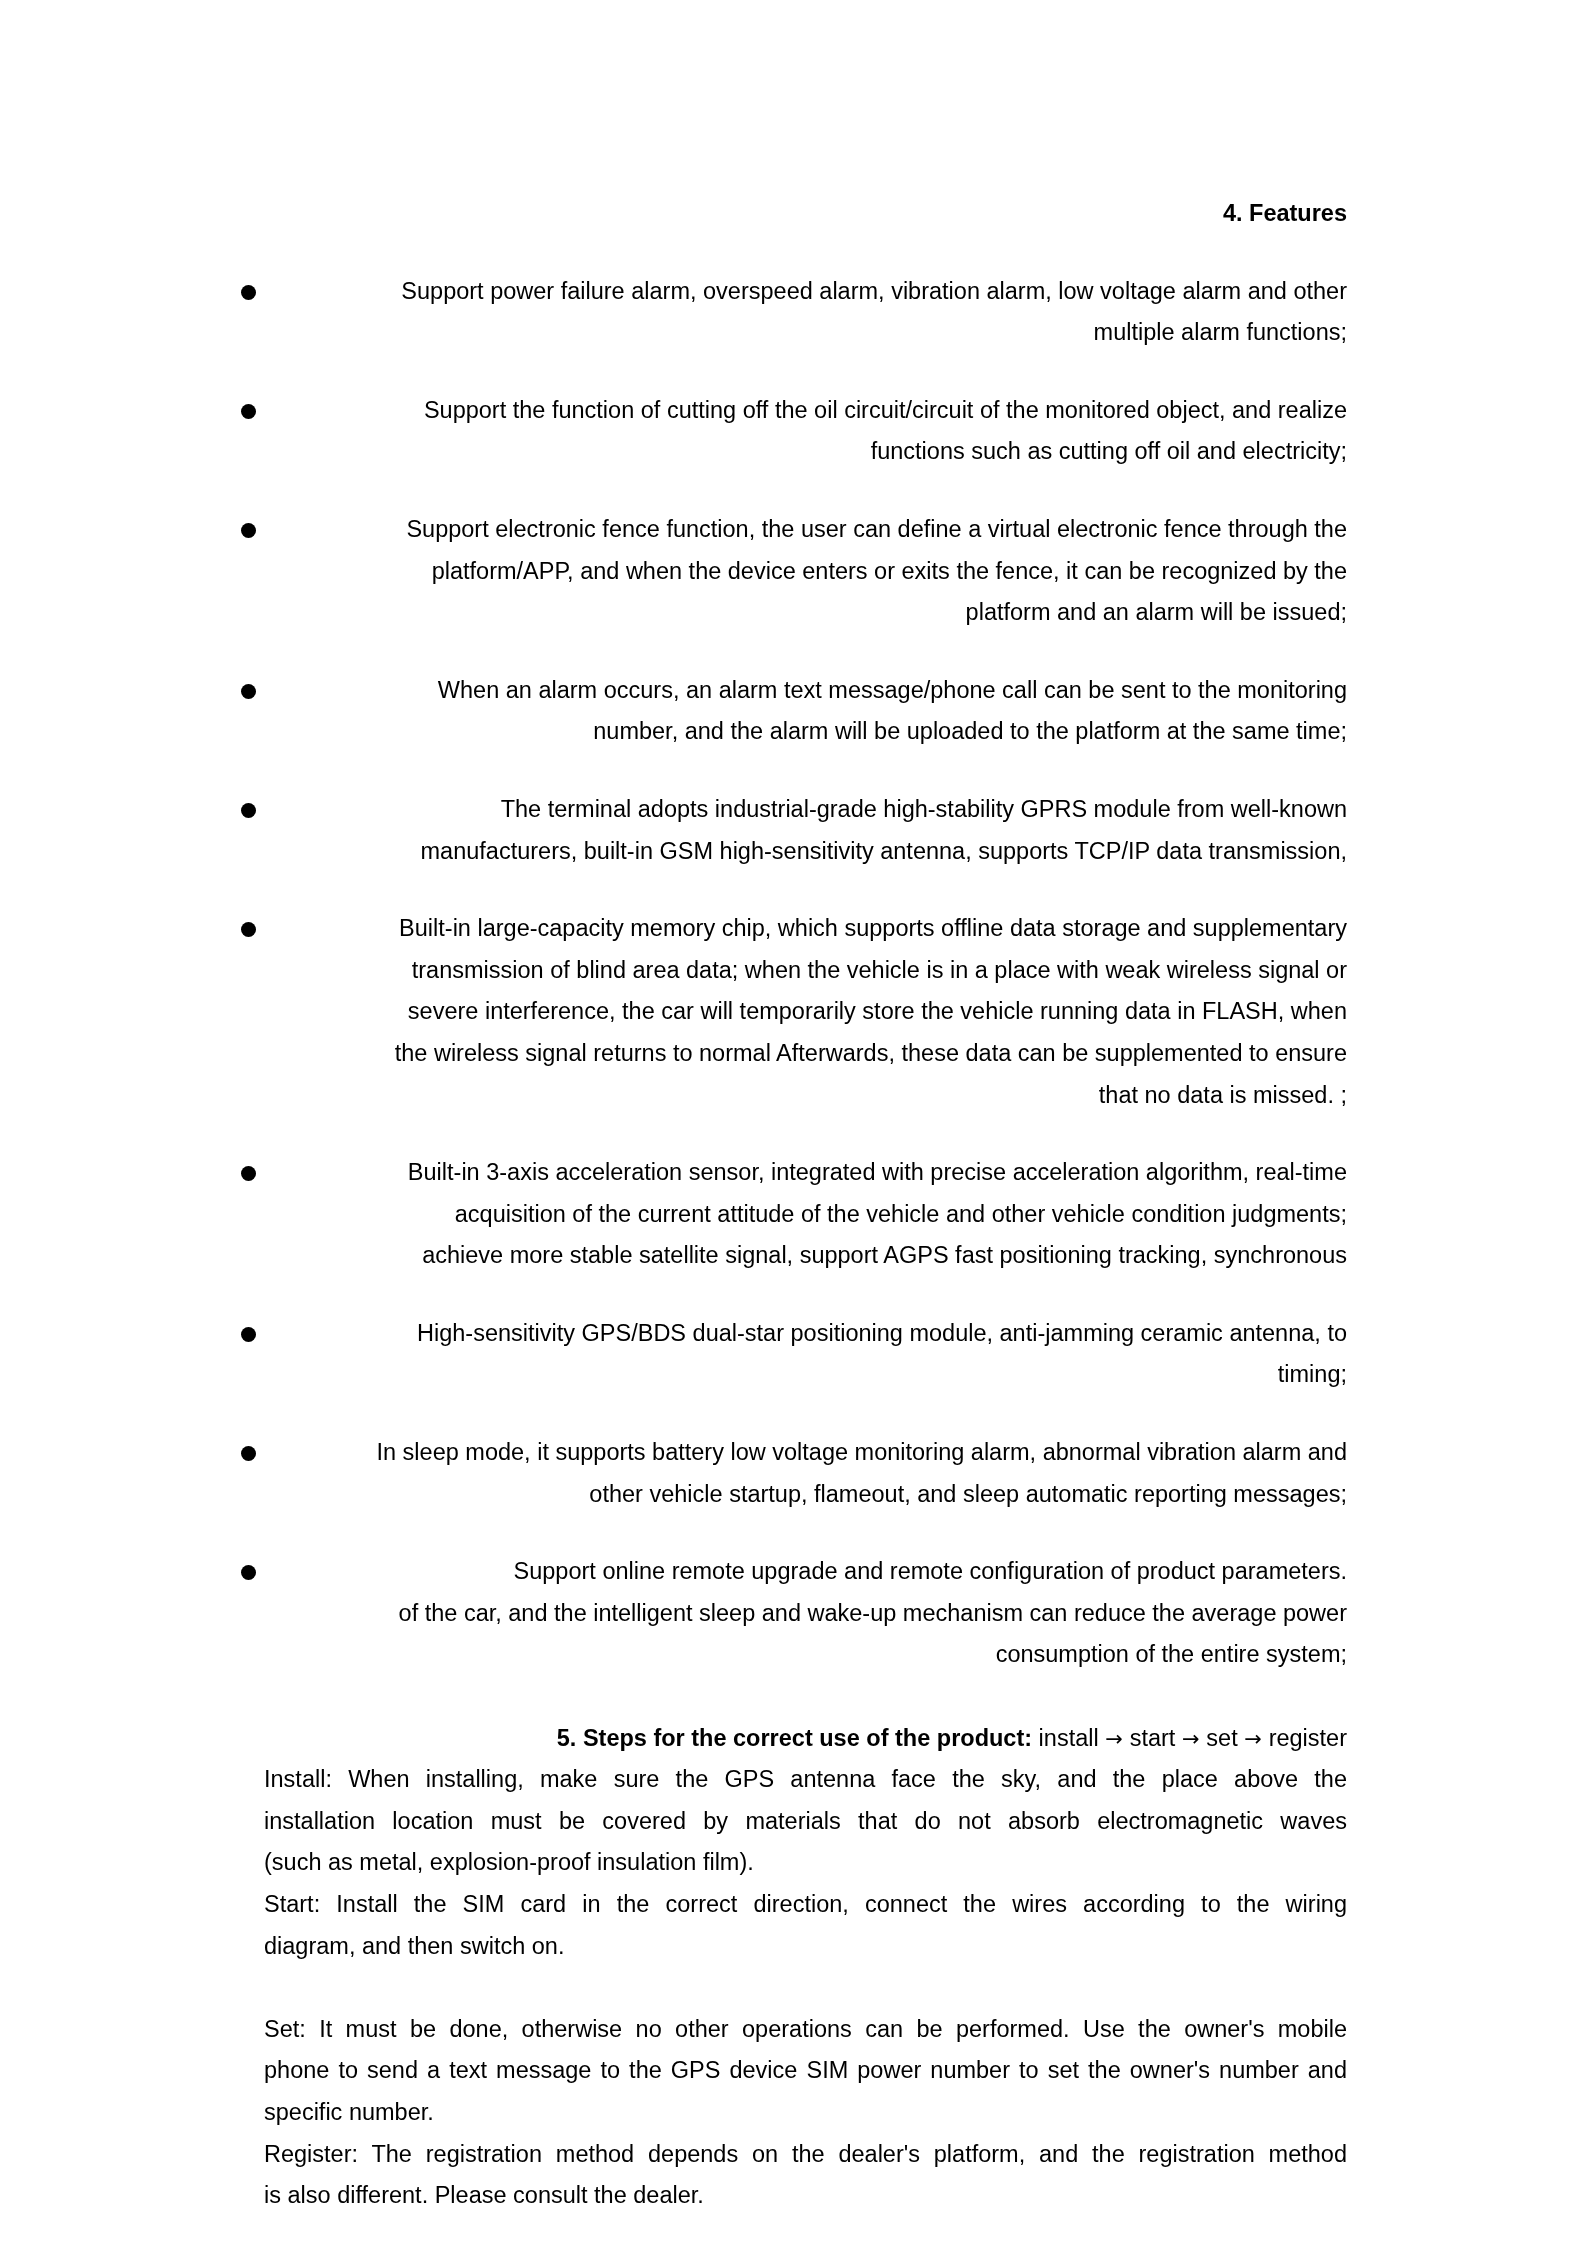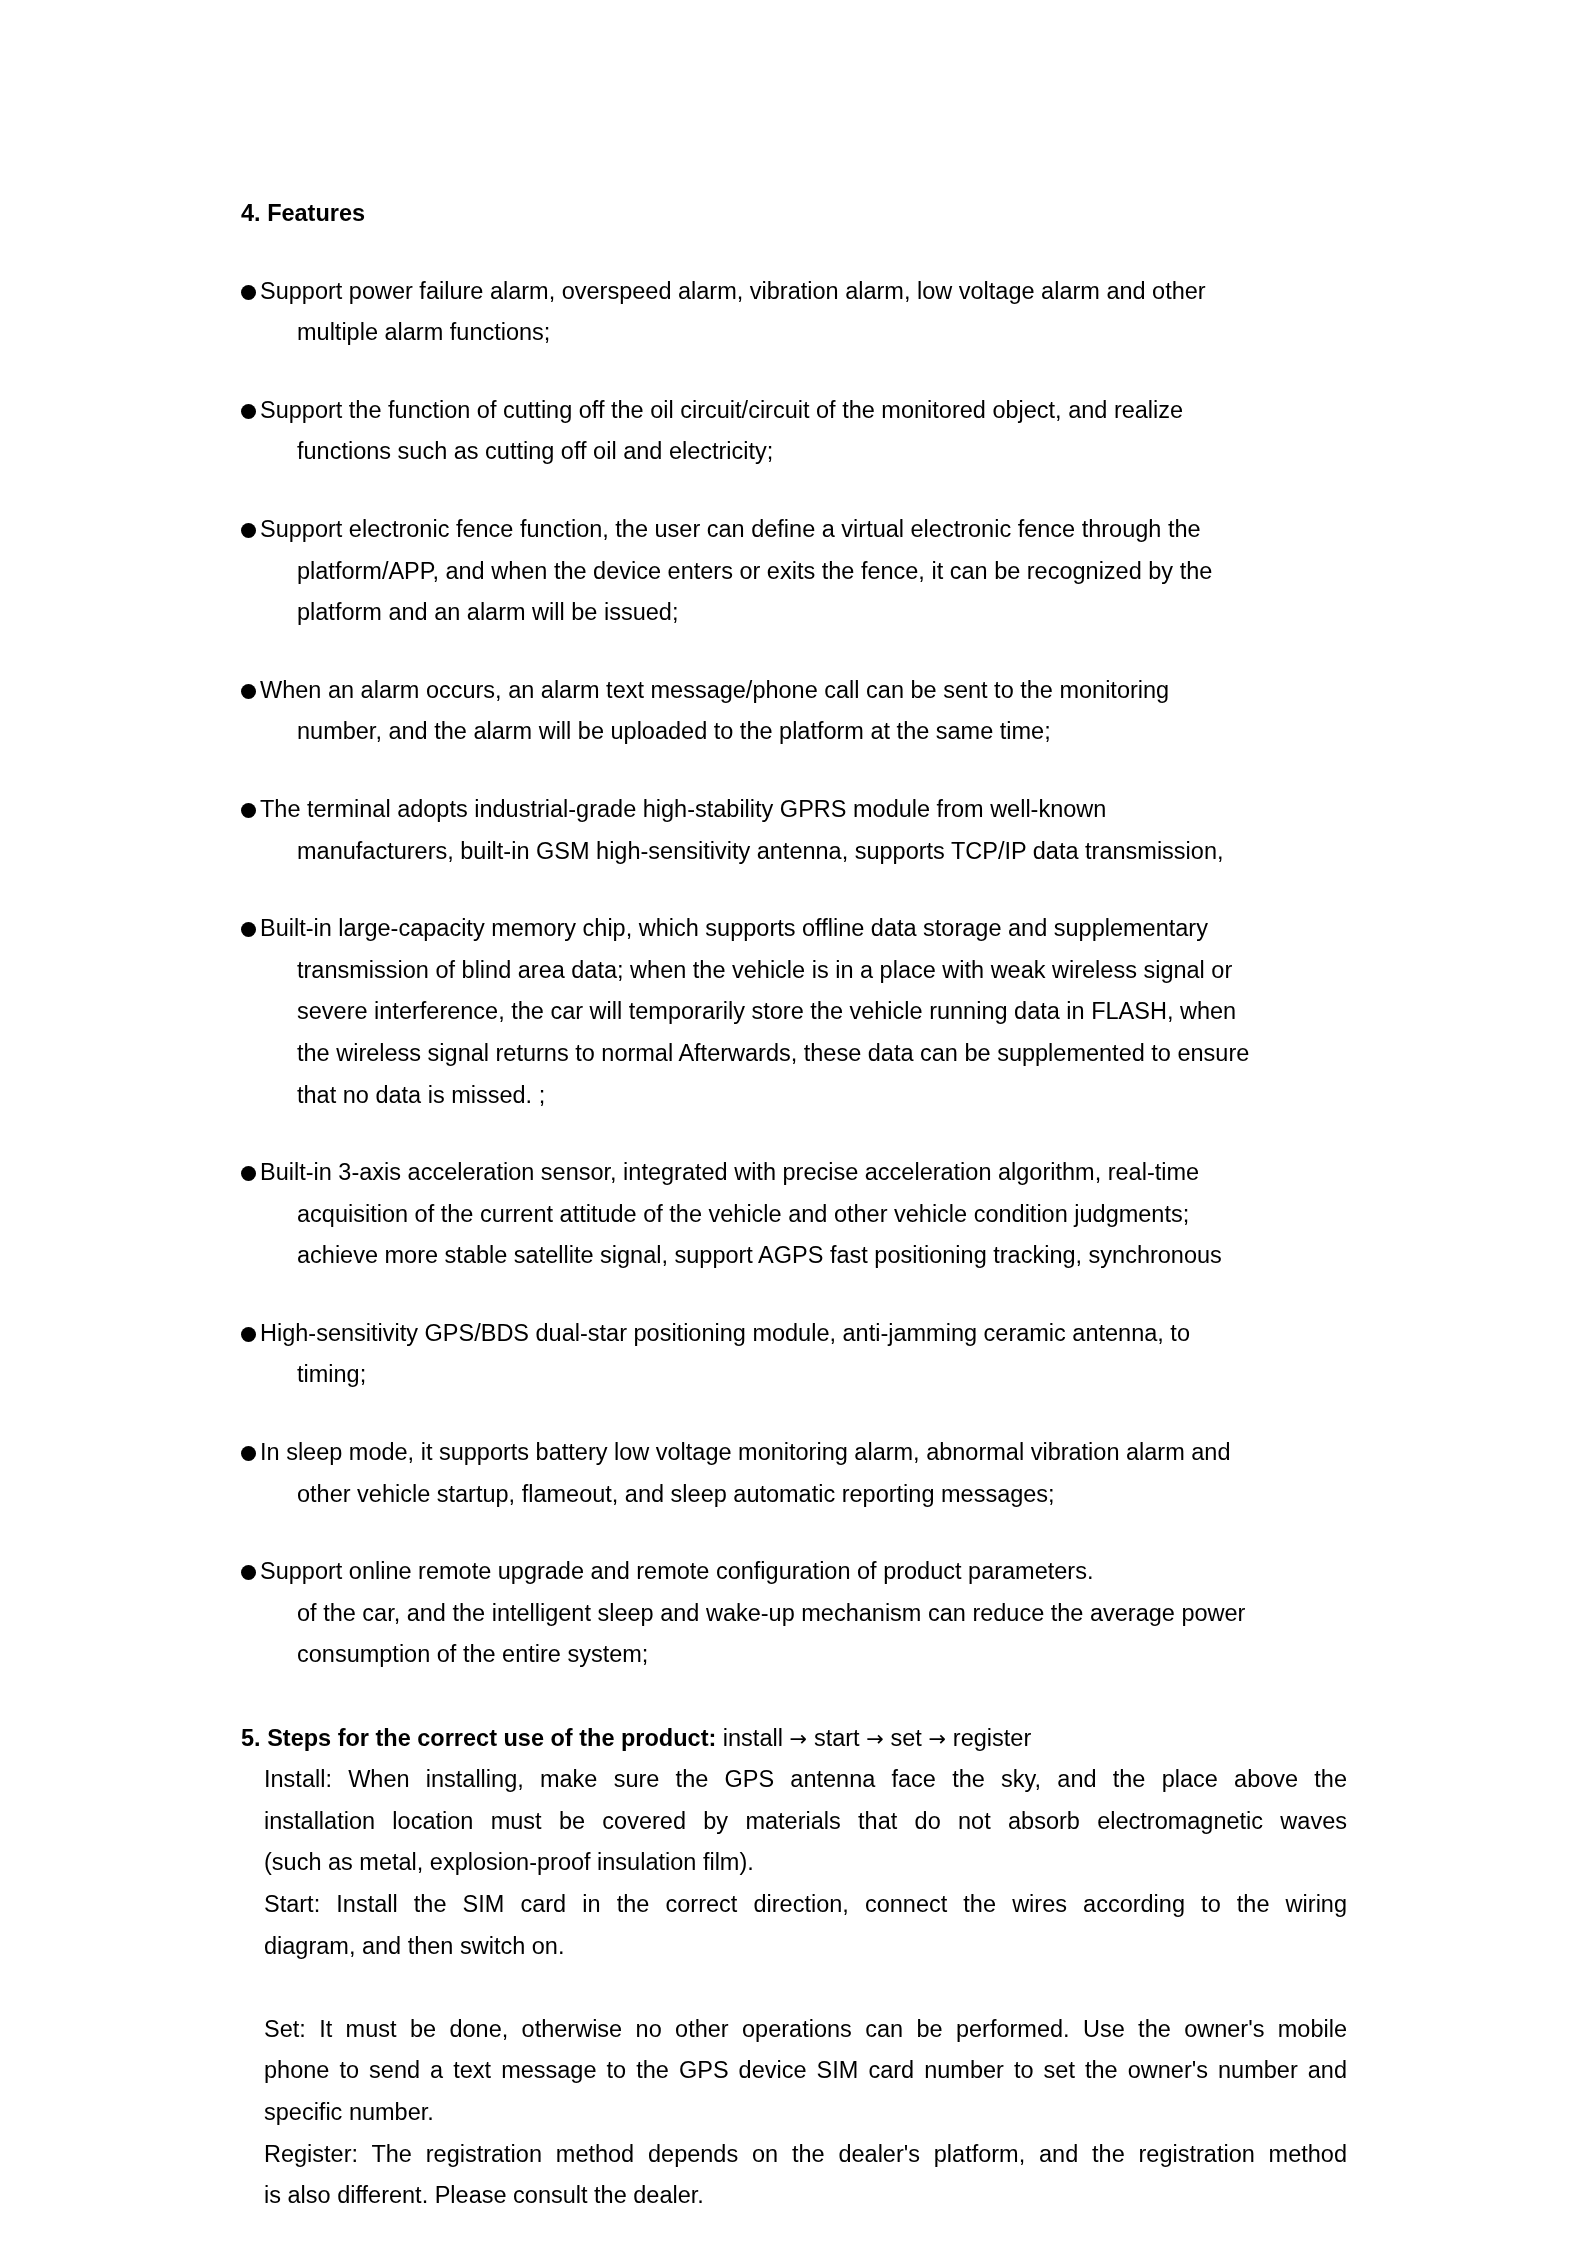--- a/index.html
+++ b/index.html
@@ -1,19 +1,19 @@
 <!DOCTYPE html>
 <html><head>
 <meta charset="utf-8">
 <style>
   html, body { margin: 0; padding: 0; background: #ffffff; }
   body { width: 1587px; height: 2245px; position: relative; overflow: hidden;
          font-family: "Liberation Sans", sans-serif; color: #000000; }
   .page { position: absolute; left: 241px; top: 193px; width: 1106px; }
-  .line { font-size: 23.5px; line-height: 41.6px; height: 41.6px; white-space: nowrap; }
+  .line { font-size: 23.5px; line-height: 41.6px; height: 41.6px; white-space: nowrap; text-align: right; }
   .heading { font-weight: bold; }
   .bullet-first { position: relative; padding-left: 19px; margin-top: 36px; }
   .bullet-first .dot { position: absolute; left: 0; top: 14px; width: 15px; height: 15px;
                        background: #000; border-radius: 50%; }
   .bullet-cont { padding-left: 56px; }
   .blank { height: 41.6px; }
   .para { font-size: 23.5px; line-height: 41.6px; text-align: justify; text-align-last: left; margin-left: 23px; }
   .para-line { display: block; text-align: justify; text-align-last: justify; white-space: normal; height: 41.6px; }
   .para-line.last { text-align-last: left; }
   .arrow { font-family: "DejaVu Sans", sans-serif; font-size: 21px; }
@@ -89,21 +89,21 @@
         <span class="para-line">installation location must be covered by materials that do not absorb electromagnetic waves</span>
         <span class="para-line last">(such as metal, explosion-proof insulation film).</span>
       </div>
     <div class="para" id="step-start">
         <span class="para-line">Start: Install the SIM card in the correct direction, connect the wires according to the wiring</span>
         <span class="para-line last">diagram, and then switch on.</span>
       </div>
     <div class="blank"></div>
     <div class="para" id="step-set">
         <span class="para-line">Set: It must be done, otherwise no other operations can be performed. Use the owner's mobile</span>
-        <span class="para-line">phone to send a text message to the GPS device SIM card number to set the owner's number and</span>
+        <span class="para-line">phone to send a text message to the GPS device SIM power number to set the owner's number and</span>
         <span class="para-line last">specific number.</span>
       </div>
     <div class="para" id="step-register">
         <span class="para-line">Register: The registration method depends on the dealer's platform, and the registration method</span>
         <span class="para-line last">is also different. Please consult the dealer.</span>
       </div>
   </section>
 
 </div>
 

